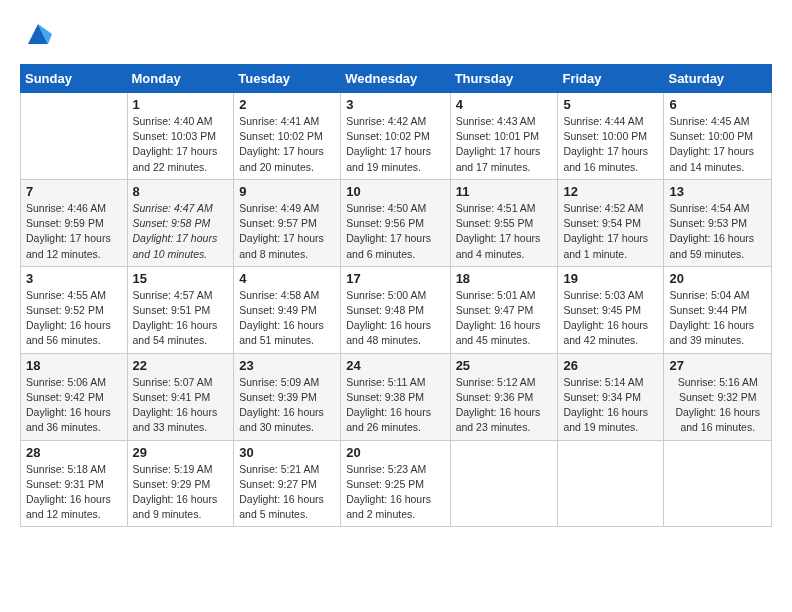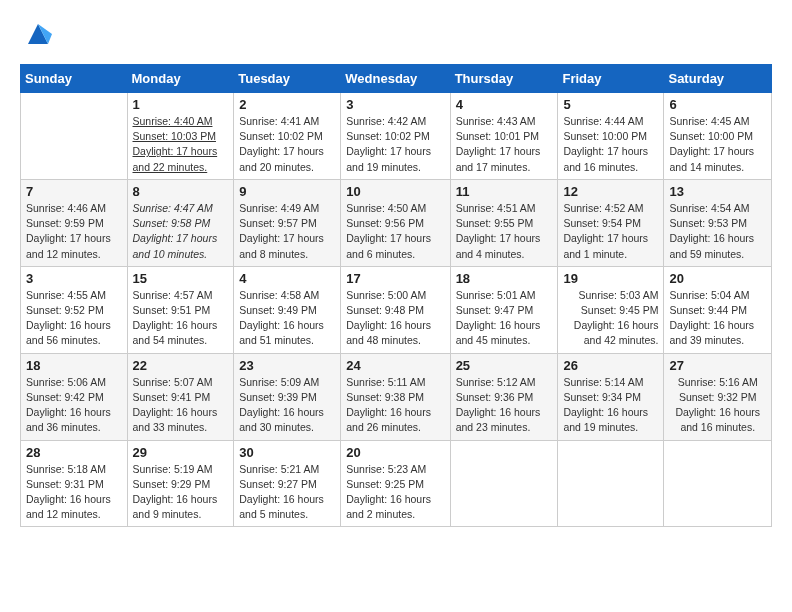--- a/index.html
+++ b/index.html
@@ -125,21 +125,21 @@
         <th>Thursday</th>
         <th>Friday</th>
         <th>Saturday</th>
       </tr>
   </thead>
   <tbody id="calendar-body">
   <tr>
         <td class="empty-cell"></td>
         <td>
           <span class="day-number">1</span>
-          <div class="day-info" style="white-space: pre-line; text-decoration: underline;">Sunrise: 4:40 AM
+          <div class="day-info" style="white-space: pre-line;">Sunrise: 4:40 AM
 Sunset: 10:03 PM
 Daylight: 17 hours
 and 22 minutes.</div>
         </td>
         <td>
           <span class="day-number">2</span>
           <div class="day-info" style="white-space: pre-line;">Sunrise: 4:41 AM
 Sunset: 10:02 PM
 Daylight: 17 hours
 and 20 minutes.</div>
@@ -255,21 +255,21 @@
         </td>
         <td>
           <span class="day-number">18</span>
           <div class="day-info" style="white-space: pre-line;">Sunrise: 5:01 AM
 Sunset: 9:47 PM
 Daylight: 16 hours
 and 45 minutes.</div>
         </td>
         <td>
           <span class="day-number">19</span>
-          <div class="day-info" style="white-space: pre-line; text-align: right;">Sunrise: 5:03 AM
+          <div class="day-info" style="white-space: pre-line;">Sunrise: 5:03 AM
 Sunset: 9:45 PM
 Daylight: 16 hours
 and 42 minutes.</div>
         </td>
         <td>
           <span class="day-number">20</span>
           <div class="day-info" style="white-space: pre-line;">Sunrise: 5:04 AM
 Sunset: 9:44 PM
 Daylight: 16 hours
 and 39 minutes.</div>

